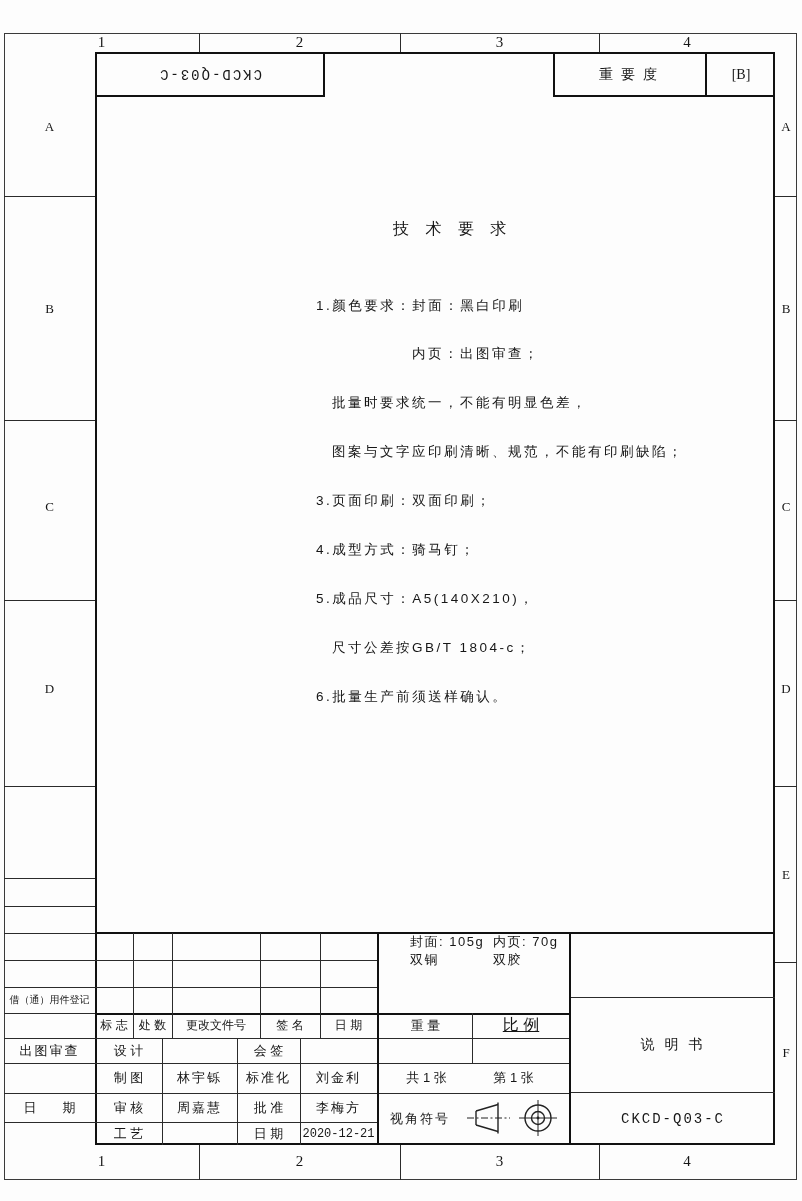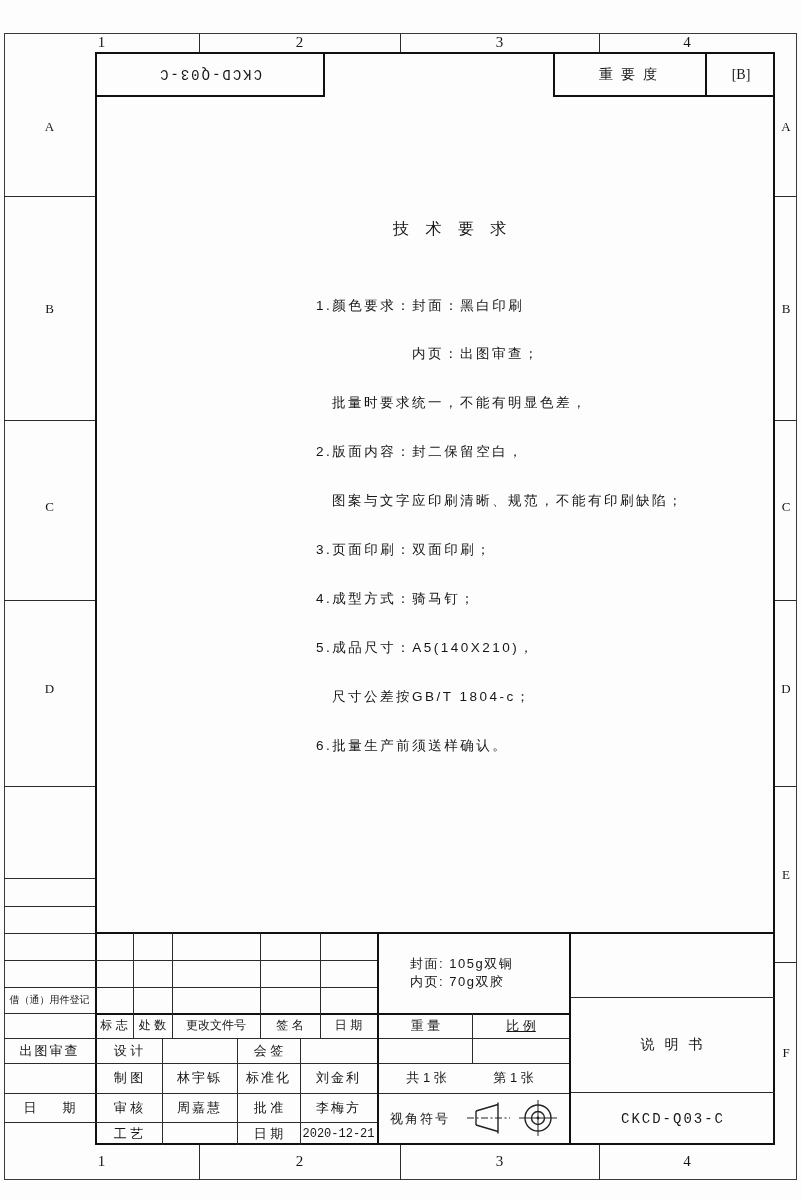--- a/index.html
+++ b/index.html
@@ -84,21 +84,20 @@
   <div class="frame" style="left:553px;top:52px;width:222px;height:45px;"></div>
   <div class="lnk" style="left:705px;top:52px;width:2px;height:45px;"></div>
   <div class="cell cjk" style="left:553px;top:52px;width:152px;height:45px;font-size:14px;">重 要 度</div>
   <div class="cell serif" style="left:707px;top:52px;width:68px;height:45px;font-size:14px;">[B]</div>
 
   <div class="abs" style="left:393px;top:219px;font-size:16px;letter-spacing:6px;">技 术 要 求</div>
   <div class="abs pre" style="left:268px;top:265px;font-size:13.5px;letter-spacing:2.5px;line-height:16.3px;margin-left:48px;">
     <div>1.颜色要求：封面：黑白印刷</div>
     <div>　　　　　　内页：出图审查；</div>
     <div>　批量时要求统一，不能有明显色差，</div>
-    <div>2.版面内容：封二保留空白，</div>
     <div>　图案与文字应印刷清晰、规范，不能有印刷缺陷；</div>
     <div>3.页面印刷：双面印刷；</div>
     <div>4.成型方式：骑马钉；</div>
     <div>5.成品尺寸：A5(140X210)，</div>
     <div>　尺寸公差按GB/T 1804-c；</div>
     <div>6.批量生产前须送样确认。</div>
   </div>
 
   <div class="lnk" style="left:95px;top:932px;width:680px;height:2px;"></div>
   <div class="ln" style="left:95px;top:960px;width:282px;height:1px;"></div>
@@ -121,27 +120,27 @@
   <div class="ln" style="left:162px;top:1038px;width:1px;height:107px;"></div>
   <div class="ln" style="left:237px;top:1038px;width:1px;height:107px;"></div>
   <div class="ln" style="left:300px;top:1038px;width:1px;height:107px;"></div>
 
   <div class="cell" style="left:95px;top:1013px;width:38px;height:25px;font-size:12px;">标 志</div>
   <div class="cell" style="left:133px;top:1013px;width:39px;height:25px;font-size:12px;">处 数</div>
   <div class="cell" style="left:172px;top:1013px;width:88px;height:25px;font-size:12px;">更改文件号</div>
   <div class="cell" style="left:260px;top:1013px;width:60px;height:25px;font-size:12px;">签 名</div>
   <div class="cell" style="left:320px;top:1013px;width:57px;height:25px;font-size:12px;">日 期</div>
 
-  <div class="cl" style="left:410px;top:933px;width:159px;height:80px;flex-direction:column;justify-content:center;align-items:flex-start;font-size:13px;letter-spacing:1.5px;line-height:18px;">
+  <div class="cl" style="left:410px;top:933px;width:159px;height:80px;flex-direction:row;justify-content:center;align-items:flex-start;font-size:13px;letter-spacing:1.5px;line-height:18px;">
     <div>封面: 105g双铜</div>
     <div>内页: 70g双胶</div>
   </div>
 
   <div class="cell" style="left:379px;top:1013px;width:93px;height:25px;font-size:13px;">重 量</div>
-  <div class="cell" style="left:473px;top:1013px;width:96px;height:25px;font-size:13px;text-decoration:underline;">比 例</div>
+  <div class="cell" style="left:473px;top:1013px;width:96px;height:25px;font-size:16px;text-decoration:underline;">比 例</div>
 
   <div class="cell" style="left:95px;top:1038px;width:67px;height:25px;font-size:13px;">设 计</div>
   <div class="cell" style="left:162px;top:1038px;width:75px;height:25px;font-size:13px;"></div>
   <div class="cell" style="left:237px;top:1038px;width:63px;height:25px;font-size:13px;">会 签</div>
   <div class="cell" style="left:300px;top:1038px;width:77px;height:25px;font-size:13px;"></div>
 
   <div class="cell" style="left:95px;top:1063px;width:67px;height:30px;font-size:13px;">制 图</div>
   <div class="cell cjk" style="left:162px;top:1063px;width:75px;height:30px;font-size:13px;">林宇铄</div>
   <div class="cell cjk" style="left:237px;top:1063px;width:63px;height:30px;font-size:13px;">标准化</div>
   <div class="cell cjk" style="left:300px;top:1063px;width:77px;height:30px;font-size:13px;">刘金利</div>

